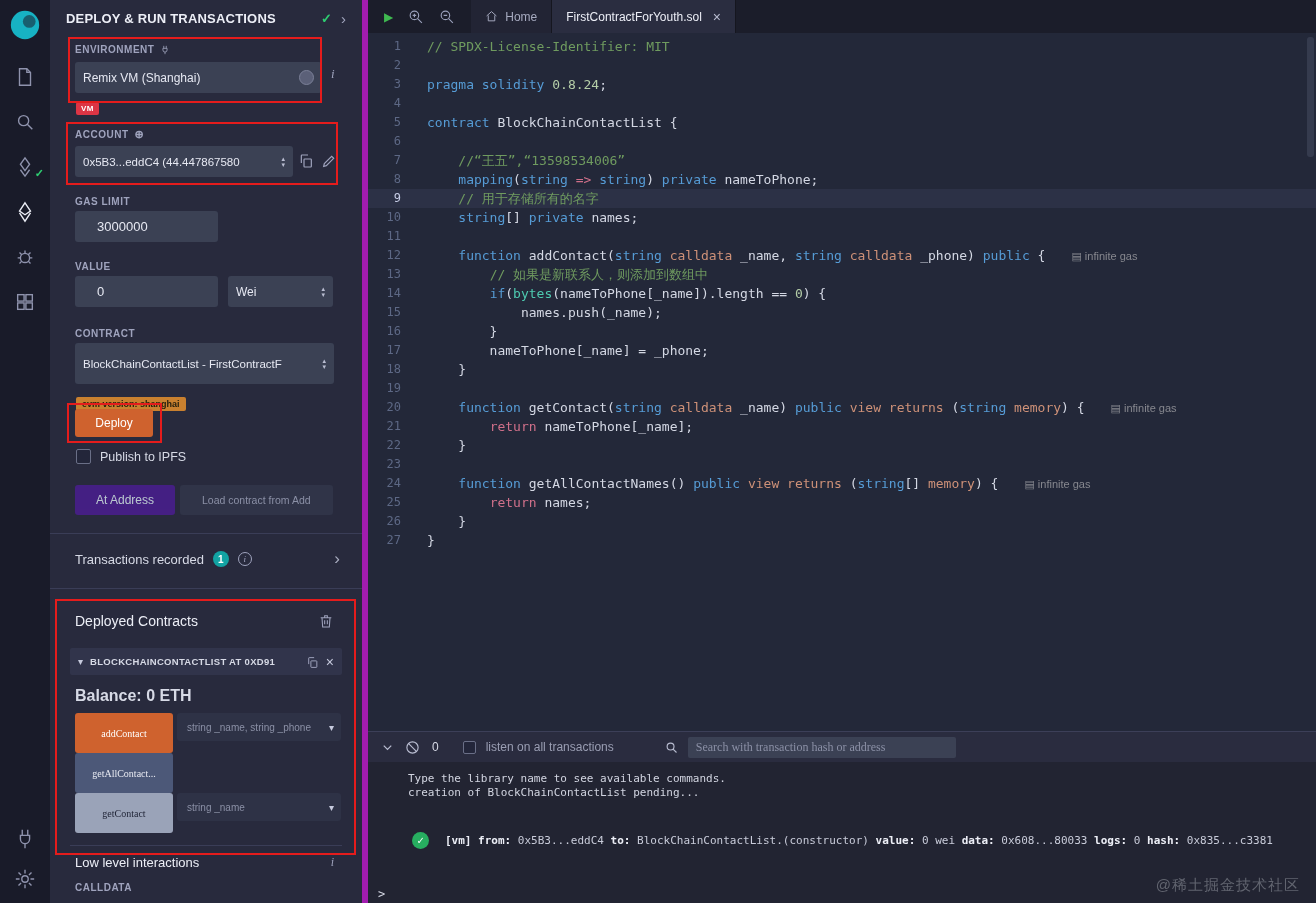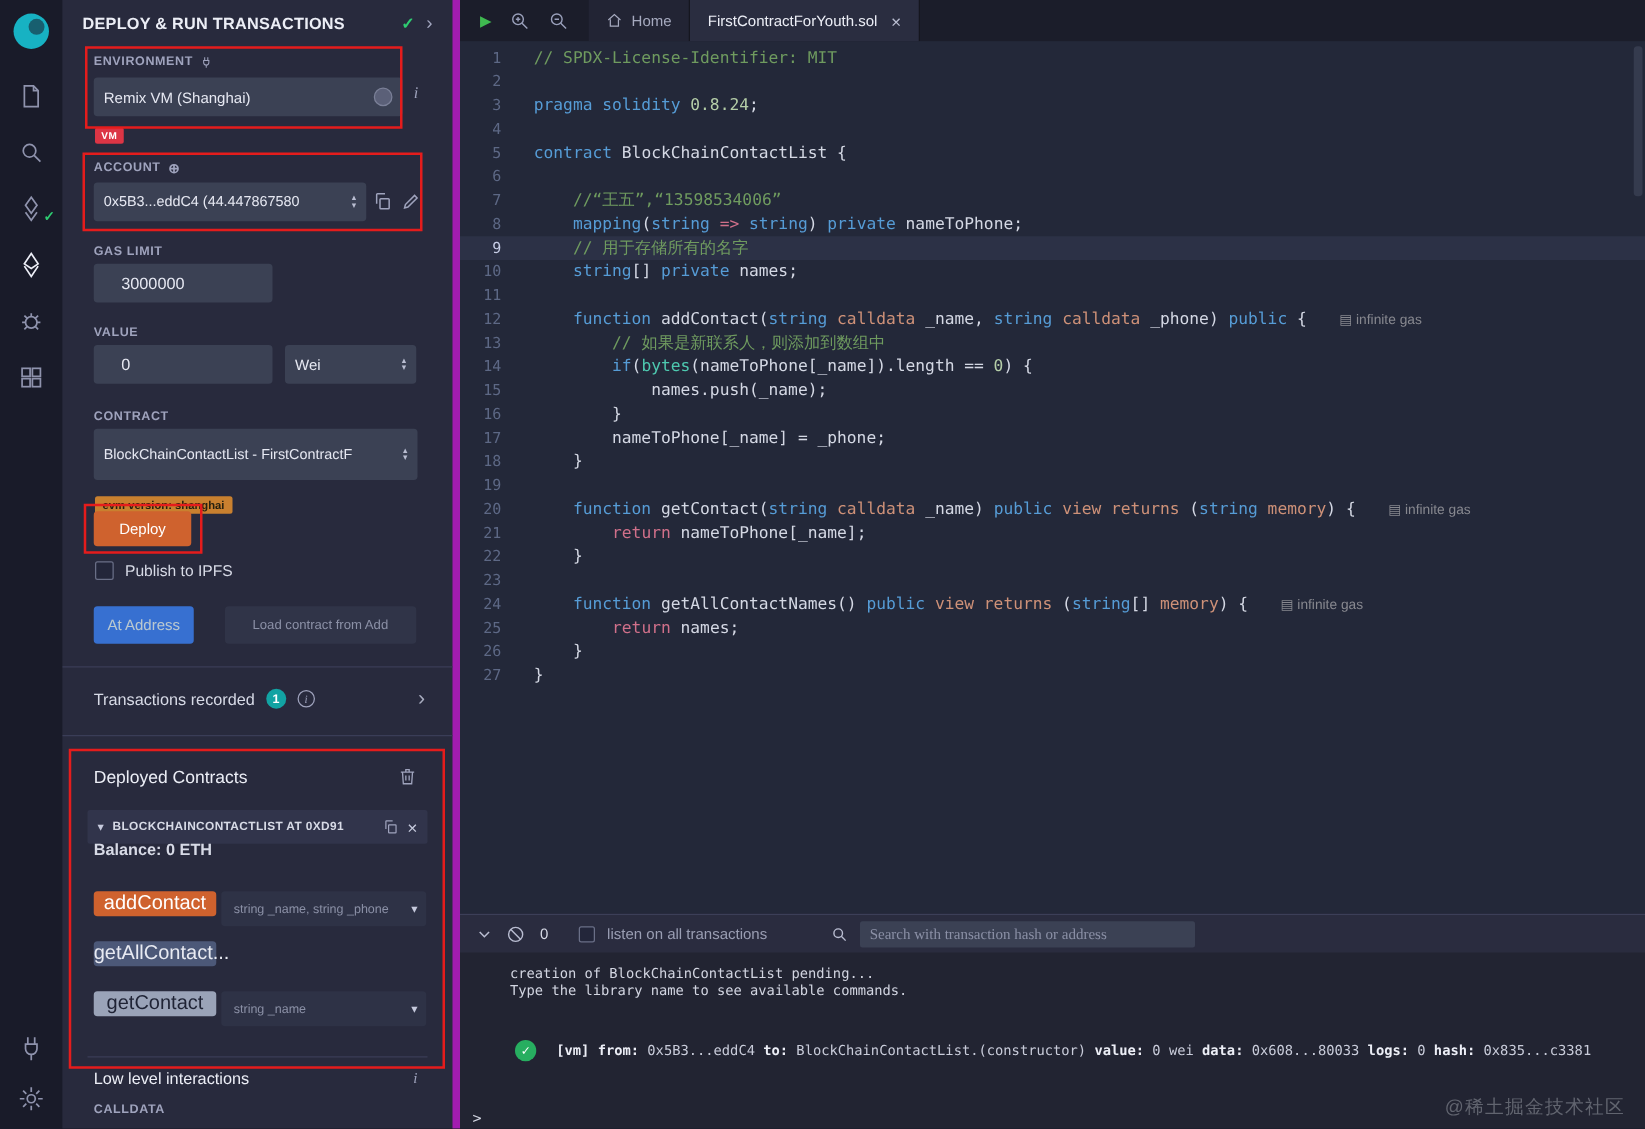--- a/index.html
+++ b/index.html
@@ -49,44 +49,44 @@
   .value-input{top:276px;left:25px;width:143px;height:31px}
   .wei-select{top:276px;left:178px;width:105px;height:31px}
   .contract-label{top:328px;left:25px}
   .contract-select{top:343px;left:25px;width:259px;height:41px}
   .contract-select .sel-text{font-size:11.5px}
   .evm-badge{position:absolute;top:397px;left:26px;background:#c9802f;color:#26200f;font-size:9px;font-weight:700;padding:2px 6px;border-radius:2px}
   .deploy-btn{position:absolute;top:409px;left:25px;width:78px;height:28px;background:#cf622e;border:none;border-radius:3px;color:#fff;font-size:12px;cursor:pointer;font-family:inherit}
   .publish-row{position:absolute;top:449px;left:26px;display:flex;align-items:center;gap:9px}
   .cb{width:15px;height:15px;border:1px solid #6a6f87;border-radius:2px;background:#23263a;cursor:pointer;flex:none}
   .cb-label{font-size:12.5px;color:#d7dae6}
-  .ataddr-btn{position:absolute;top:485px;left:25px;width:80px;height:30px;background:#3b82f6;opacity:.8;border:none;border-radius:3px;color:#dff0f5;font-size:12px;cursor:pointer;font-family:inherit}
+  .ataddr-btn{position:absolute;top:485px;left:25px;width:100px;height:30px;background:#4c1d95;opacity:.8;border:none;border-radius:3px;color:#dff0f5;font-size:12px;cursor:pointer;font-family:inherit}
   .ataddr-input{top:485px;left:130px;width:153px;height:30px;background:#303448;font-size:10.5px}
   .sp-div{position:absolute;left:0;right:0;border-top:1px solid #3a3d57}
   .sp-div1{top:533px}.sp-div2{top:588px}
   .sp-div3{position:absolute;top:845px;left:20px;width:272px;border-top:1px solid #3a3d57}
   .trans-row{position:absolute;top:544px;left:25px;right:22px;height:30px;display:flex;align-items:center;gap:9px}
   .trans-label{font-size:13px;color:#d7dae6}
   .count-badge{min-width:16px;height:16px;border-radius:50%;background:#12a3a3;color:#fff;font-size:10px;display:flex;align-items:center;justify-content:center;font-weight:700;padding:0 2px}
   .i-circle{width:14px;height:14px;border:1px solid #9fa3bd;border-radius:50%;color:#9fa3bd;font-size:9px;display:flex;align-items:center;justify-content:center;font-style:italic;font-family:"Liberation Serif",serif;flex:none}
   .trans-chev{margin-left:auto;color:#a8acbf;font-size:17px;cursor:pointer}
   .dep-title-row{position:absolute;top:607px;left:25px;right:28px;height:28px;display:flex;align-items:center}
   .dep-title{font-size:14px;color:#eceef6;flex:1}
   .trash{width:16px;height:16px;color:#9fa3bd;cursor:pointer}
   .trash svg{width:16px;height:16px}
   .inst-row{position:absolute;top:648px;left:20px;width:272px;height:27px;background:#31344b;border-radius:2px;display:flex;align-items:center;gap:7px;padding:0 8px;cursor:pointer}
   .inst-chev{color:#c6cadd;font-size:10px}
   .inst-title{flex:1;font-size:9.5px;font-weight:700;color:#d7dae6;letter-spacing:.3px;white-space:nowrap;overflow:hidden}
   .inst-copy{width:13px;height:13px;color:#9fa3bd;flex:none;cursor:pointer}
   .inst-copy svg{width:13px;height:13px}
   .inst-x{color:#c6cadd;font-size:14px;cursor:pointer;line-height:1}
-  .balance{position:absolute;top:672px;left:25px;font-size:13px;font-weight:700;color:#d7dae6}
+  .balance{position:absolute;top:687px;left:25px;font-size:16px;font-weight:700;color:#d7dae6}
   .fns{position:absolute;top:713px;left:25px;right:21px}
   .fnrow{display:flex;margin-bottom:12px;height:28px}
-  .fnbtn{width:98px;height:20px;border:none;border-radius:3px;font-size:16px;font-family:Liberation Sans, sans-serif;cursor:pointer;flex:none}
+  .fnbtn{width:98px;height:40px;border:none;border-radius:3px;font-size:10px;font-family:Liberation Serif, serif;cursor:pointer;flex:none}
   .fnbtn.orange{background:#cf622e;color:#fff}
   .fnbtn.steel{background:#4c5878;color:#e8eaf2}
   .fnbtn.light{background:#9aa3b8;color:#1f2335}
   .fninp{flex:1;margin-left:4px;position:relative;background:#2e3246;border-radius:3px;display:flex;align-items:center}
   .fninp input{flex:1;background:transparent;border:none;color:#e6e8f2;font-size:10px;padding:0 22px 0 10px;height:100%;font-family:inherit;outline:none}
   .fnchev{position:absolute;right:7px;color:#c6cadd;font-size:10px;cursor:pointer}
   .lowlevel-row{position:absolute;top:855px;left:25px;right:28px;display:flex;align-items:center}
   .lowlevel-title{font-size:13px;color:#eceef6;flex:1}
   .lowlevel-i{color:#9fa3bd;font-size:12px;font-style:italic;font-family:"Liberation Serif",serif}
   .calldata-label{position:absolute;top:882px;left:25px;font-size:10px;font-weight:700;color:#9fa3bd;letter-spacing:.5px}
@@ -509,22 +509,22 @@
         <span class="t-sicon">
           <svg viewBox="0 0 24 24" fill="none" stroke="currentColor" stroke-width="1.8">
               <circle cx="10.5" cy="10.5" r="5.5"></circle>
               <path d="M14.5 14.5L20 20"></path>
             </svg>
         </span>
         <input class="t-search" placeholder="Search with transaction hash or address" style="">
       </div>
       <div class="tbody">
         <div class="tinfo">
+            <div>Type the library name to see available commands.</div>
             <div>creation of BlockChainContactList pending...</div>
-            <div>Type the library name to see available commands.</div>
           </div>
         <div class="txrow">
           <span class="txok">✓</span>
           <span class="txt"><span class="txb">[vm]</span><span class="txb"> from:</span><span> 0x5B3...eddC4 </span><span class="txb">to:</span><span> BlockChainContactList.(constructor) </span><span class="txb">value:</span><span> 0 wei </span><span class="txb">data:</span><span> 0x608...80033 </span><span class="txb">logs:</span><span> 0 </span><span class="txb">hash:</span><span> 0x835...c3381</span></span>
         </div>
         <div class="wm">@稀土掘金技术社区</div>
         <div class="prompt">&gt;</div>
       </div>
     </div>
   </div>

